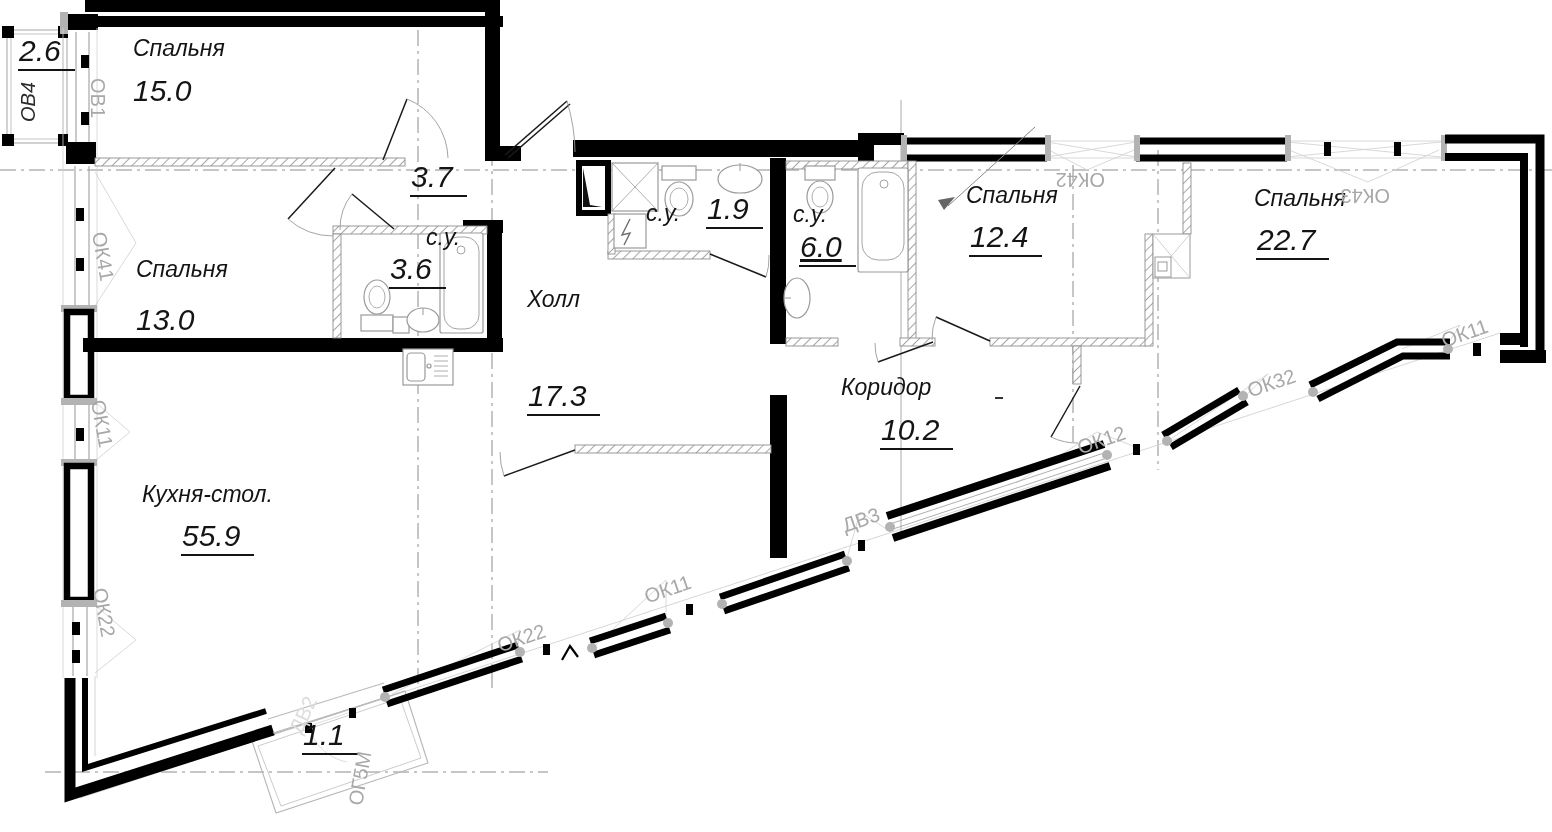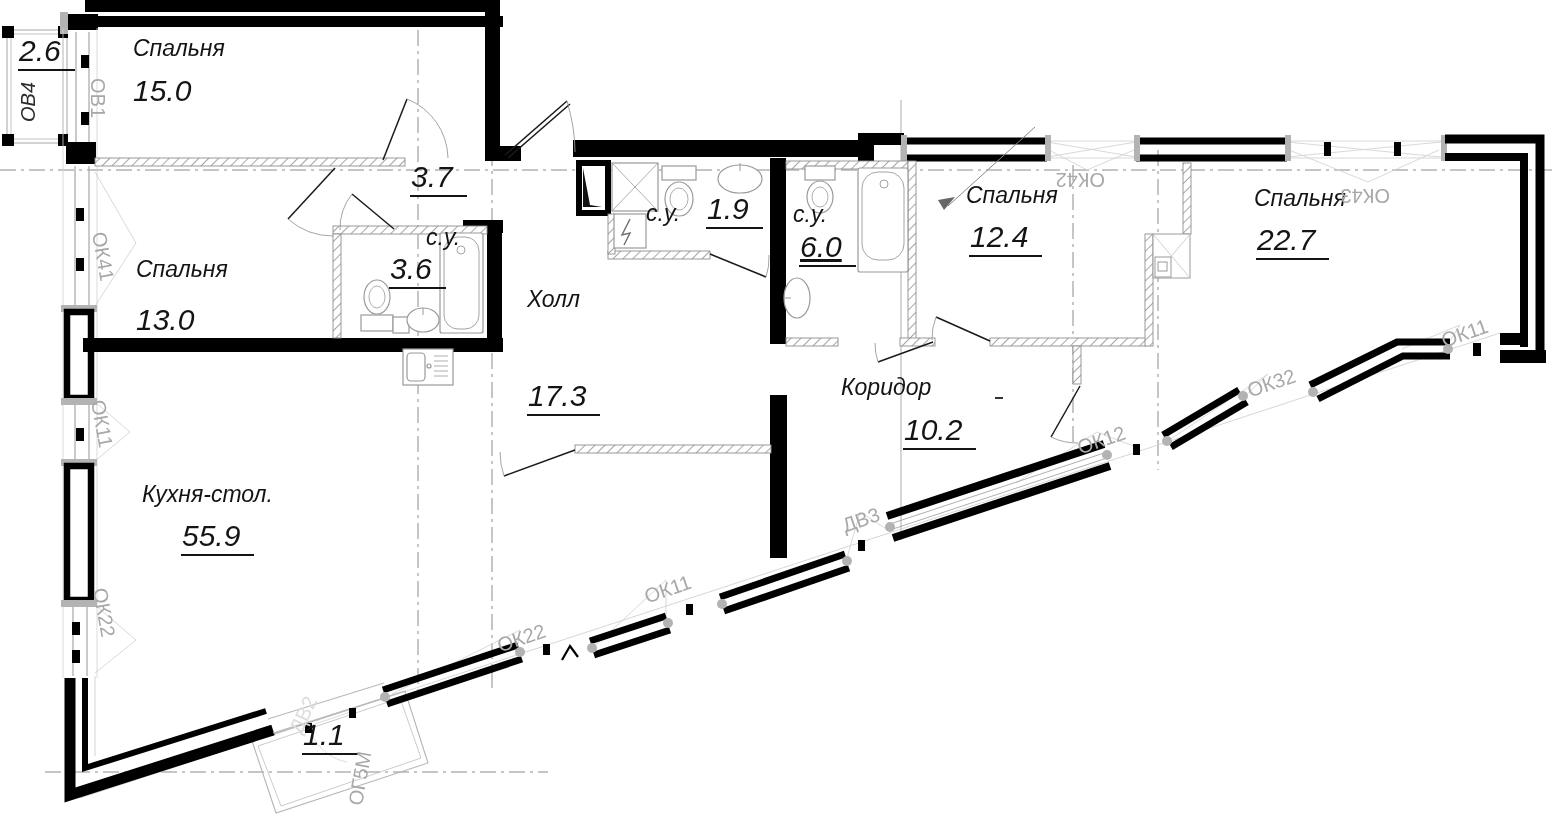--- a/index.html
+++ b/index.html
@@ -336,21 +336,21 @@
 <div id="labels">
       <div class="room-name" style="left: 133px; top: 37px;">Спальня</div>
       <div class="room-area" style="left: 133px; top: 76px;">15.0</div>
       <div class="room-name" style="left: 136px; top: 258px;">Спальня</div>
       <div class="room-area" style="left: 136px; top: 305px;">13.0</div>
       <div class="room-name" style="left: 142px; top: 483px;">Кухня-стол.</div>
       <div class="room-area u" style="left: 181px; top: 521px;">55.9</div>
       <div class="room-name" style="left: 527px; top: 288px;">Холл</div>
       <div class="room-area u" style="left: 527px; top: 333px; margin-top: 48px;">17.3</div>
       <div class="room-name" style="left: 841px; top: 376px;">Коридор</div>
-      <div class="room-area u" style="left: 903px; top: 415px; text-align: right;">10.2</div>
+      <div class="room-area u" style="left: 880px; top: 415px; text-align: right;">10.2</div>
       <div class="room-name" style="left: 966px; top: 184px;">Спальня</div>
       <div class="room-area u" style="left: 969px; top: 222px;">12.4</div>
       <div class="room-name" style="left: 1254px; top: 187px;">Спальня</div>
       <div class="room-area u" style="left: 1256px; top: 225px;">22.7</div>
       <div class="room-name" style="left: 426px; top: 226px;">с.у.</div>
       <div class="room-area u" style="left: 389px; top: 254px;">3.6</div>
       <div class="room-name" style="left: 646px; top: 202px;">с.у.</div>
       <div class="room-area u" style="left: 706px; top: 194px;">1.9</div>
       <div class="room-name" style="left: 793px; top: 203px;">с.у.</div>
       <div class="room-area u" style="left: 799px; top: 232px; text-decoration: underline;">6.0</div>

